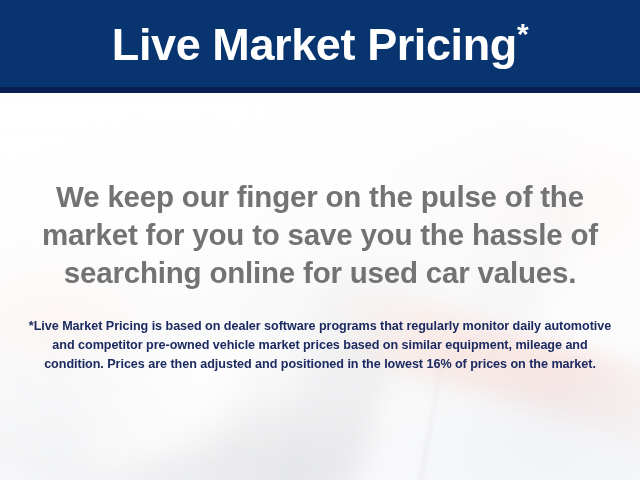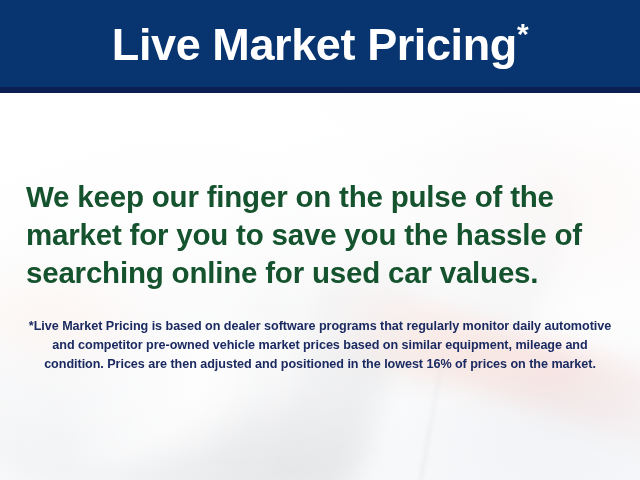--- a/index.html
+++ b/index.html
@@ -215,22 +215,22 @@
     vertical-align: super;
     line-height: 0;
   }
 
   
   .headline {
     position: absolute;
     left: 26px;
     top: 178px;
     width: 588px;
-    text-align: left;
-    color: #14532d;
+    text-align: center;
+    color: #737373;
     font-size: 29.5px;
     font-weight: bold;
     line-height: 38px;
     letter-spacing: -0.2px;
     margin: 0;
   }
 
   
   .fineprint {
     position: absolute;

